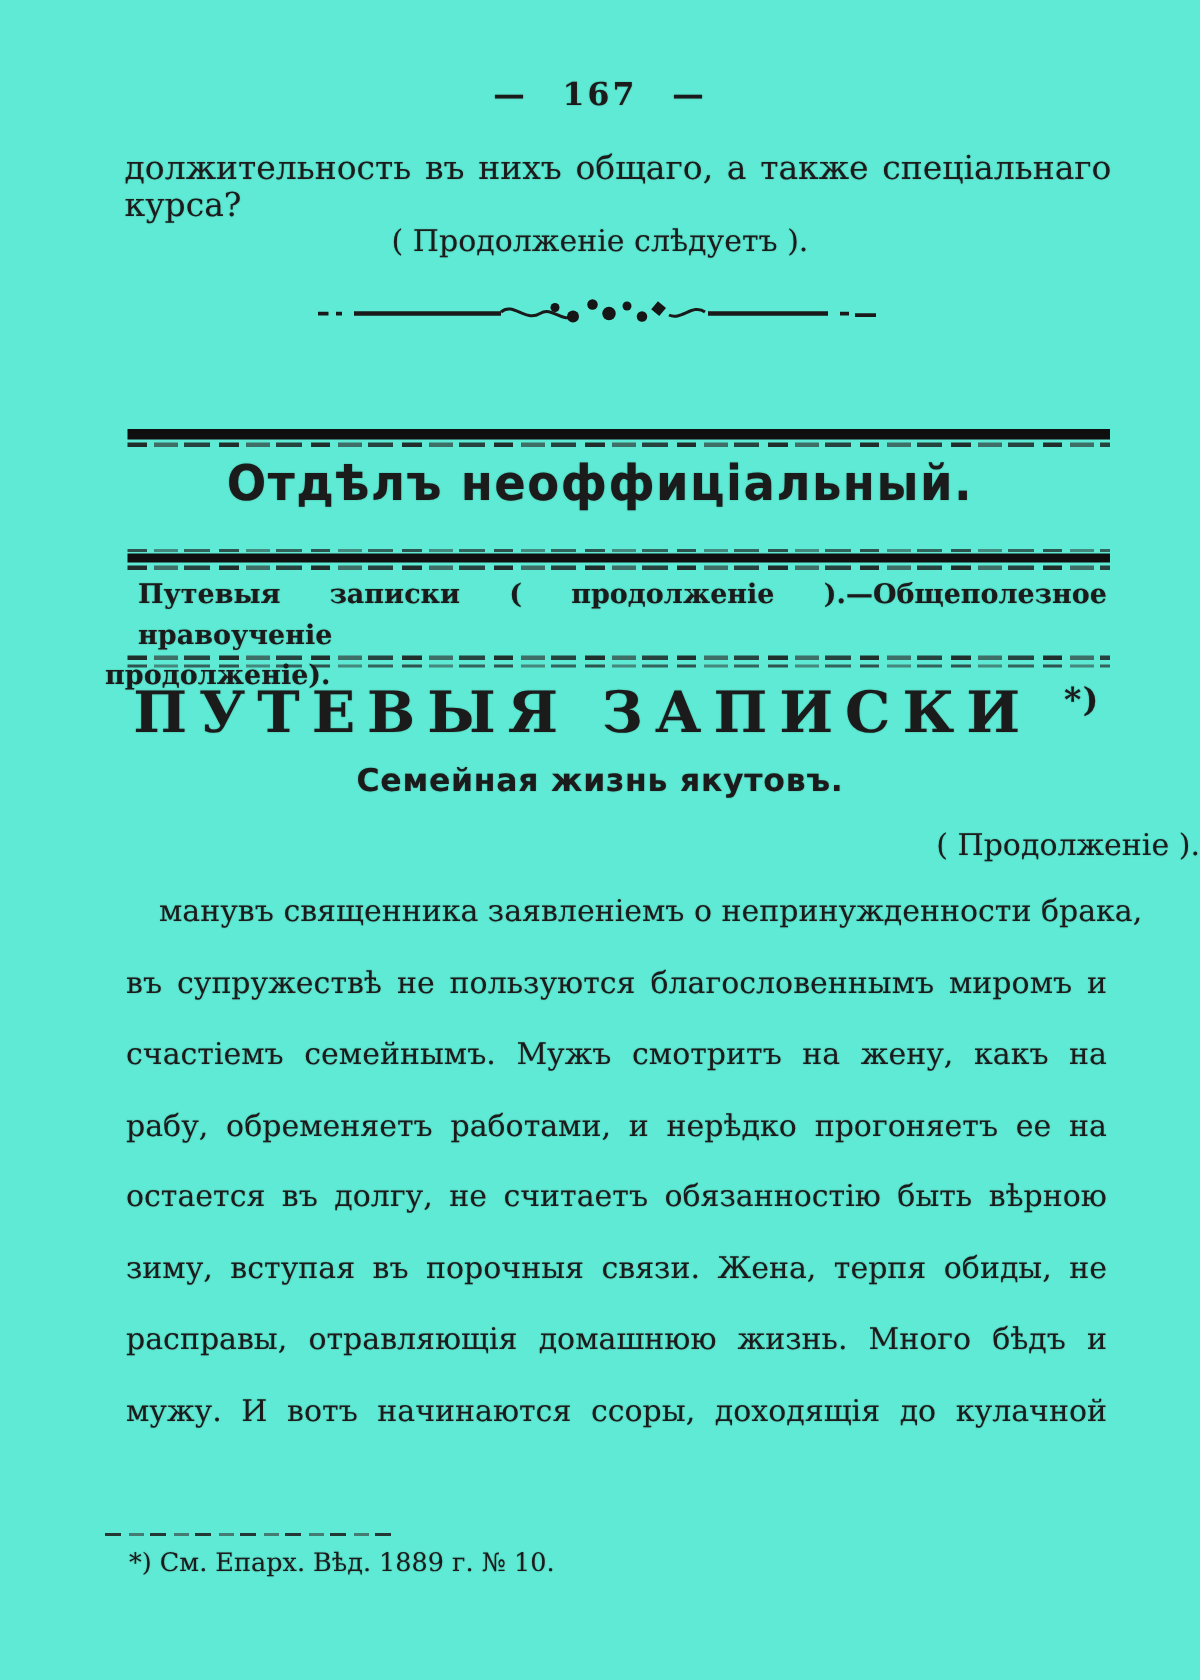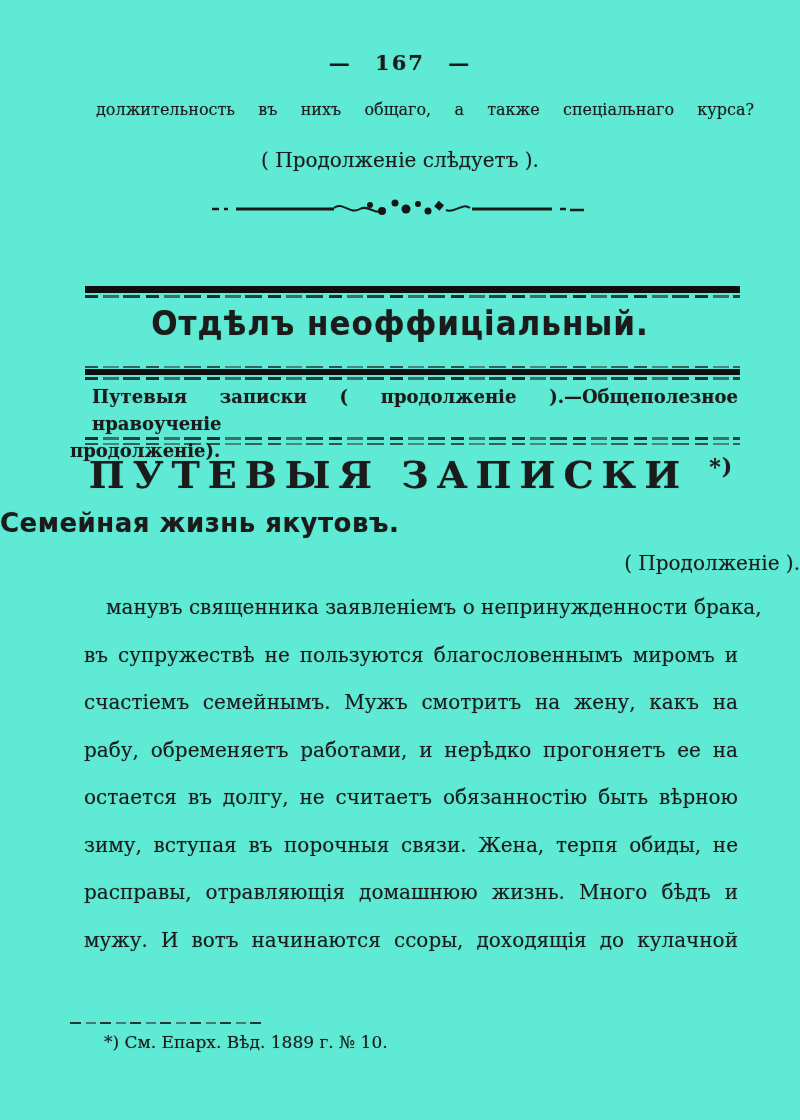--- a/index.html
+++ b/index.html
@@ -6,41 +6,41 @@
   .page{
     position:relative;width:800px;height:1120px;margin:0 auto;
     background:#5eead4;overflow:hidden;
     font-family:"DejaVu Serif",serif;color:#1b1b1b;
     text-shadow:0 0 1px rgba(25,25,25,.38);
   }
   .abs{position:absolute;}
   
   .page-number{top:50px;left:0;width:800px;text-align:center;
     font-size:21px;font-weight:bold;letter-spacing:2px;word-spacing:14px;}
-  .cont-line{top:100px;left:96px;width:658px;font-size:16px;
+  .cont-line{top:100px;left:83px;width:658px;font-size:22px;
     text-align:justify;text-align-last:justify;}
   .cont-note{top:148px;left:0;width:800px;text-align:center;font-size:20px;}
   .section-title{top:305px;left:0;width:800px;text-align:center;
     font-family:"DejaVu Sans",sans-serif;font-weight:bold;font-size:31px;
     letter-spacing:1px;transform:scaleY(1.06);}
   .summary{top:383px;left:70px;width:668px;font-size:18px;font-weight:bold;
     line-height:27px;}
   .summary .first{padding-left:22px;text-align:justify;text-align-last:justify;}
   .art-title{top:452px;left:0;width:800px;text-align:center;
     font-size:38px;font-weight:bold;letter-spacing:8px;padding-left:11px;}
   .art-title sup{font-size:22px;letter-spacing:1px;vertical-align:14px;}
-  .art-sub{top:508px;left:0;width:800px;
-    font-family:"DejaVu Sans",sans-serif;font-weight:bold;font-size:26px;
+  .art-sub{top:508px;left:0;width:800px;text-align:center;
+    font-family:"DejaVu Sans",sans-serif;font-weight:bold;font-size:21px;
     letter-spacing:.5px;}
   .art-cont{top:551px;left:0;width:800px;text-align:right;font-size:20px;}
   .body-par{top:584px;left:84px;width:654px;font-size:20px;}
   .body-par .jline{height:47.5px;line-height:47.5px;white-space:nowrap;
     text-align:justify;text-align-last:justify;}
   .body-par .jline:first-child{padding-left:22px;}
-  .footnote{top:1032px;left:104px;width:600px;font-size:17px;}
+  .footnote{top:1032px;left:86px;width:600px;font-size:17px;}
   
   .dash{height:3px;
     background:repeating-linear-gradient(90deg,
       rgba(25,25,25,.9) 0 13px, rgba(25,25,25,0) 13px 18px,
       rgba(45,45,45,.65) 18px 34px, rgba(45,45,45,0) 34px 38px,
       rgba(25,25,25,.8) 38px 55px, rgba(25,25,25,0) 55px 61px);}
   .dash.lite{height:2px;opacity:.8;}
   .bar{background:#0f0f0f;}
   .rule-a{top:286px;left:85px;width:655px;}
   .rule-a .bar{height:7px;margin-bottom:2px;}

